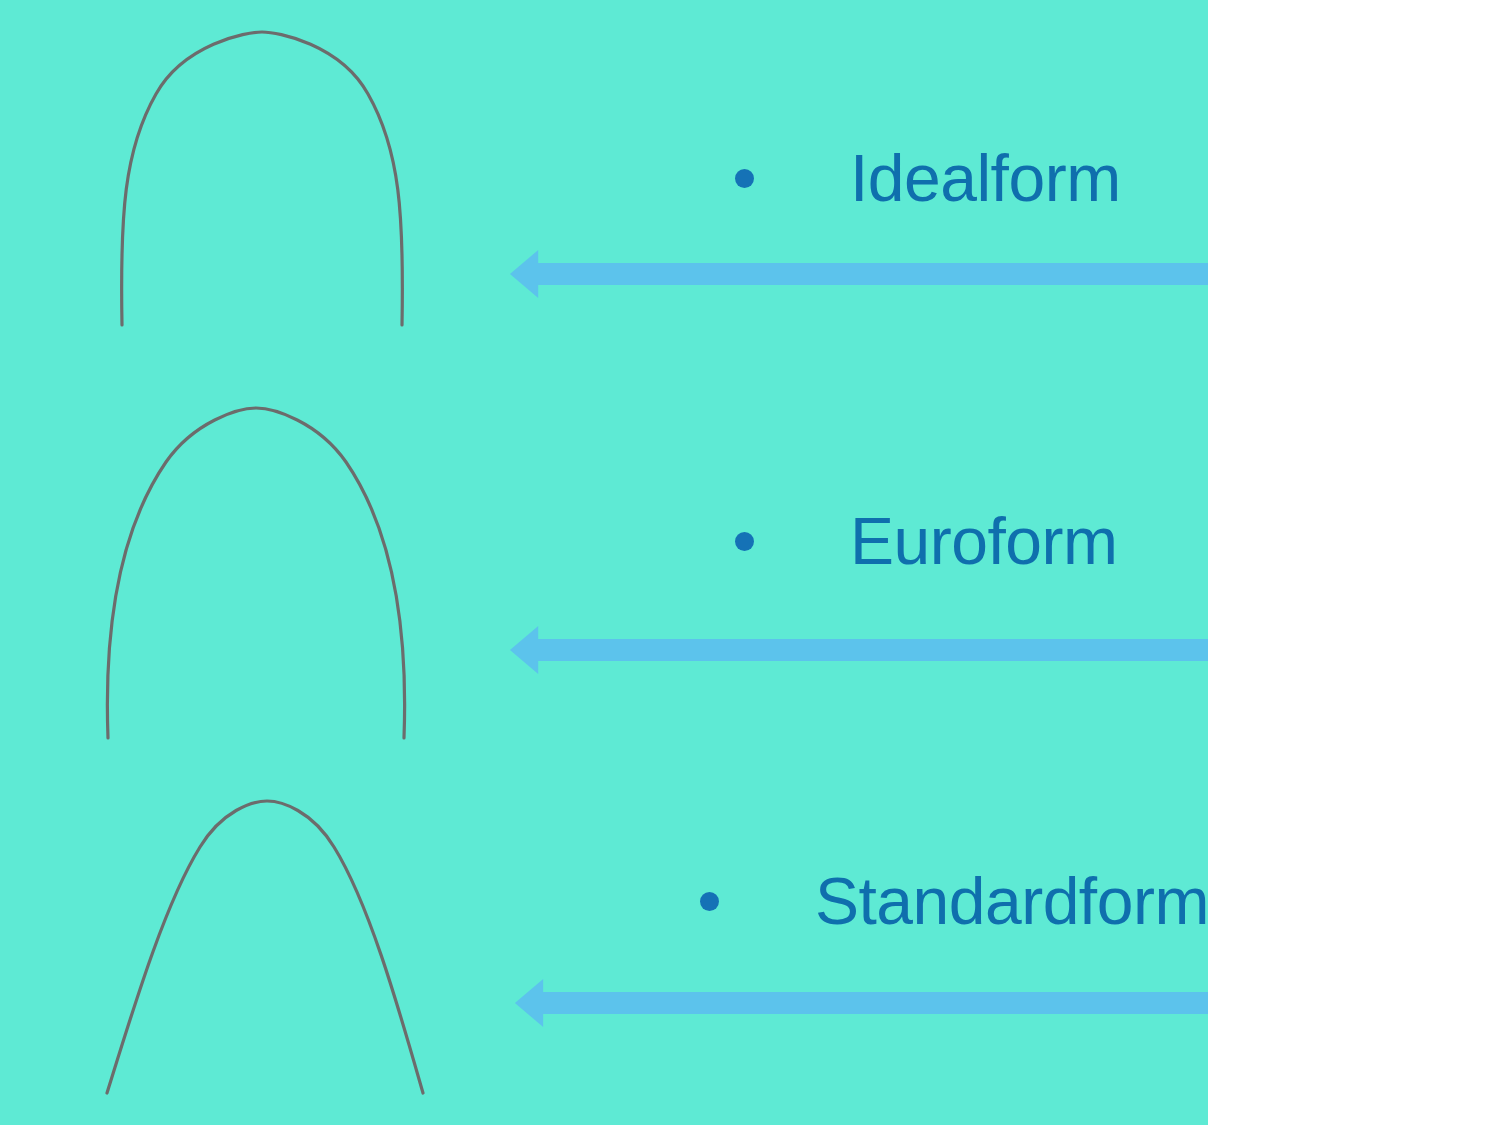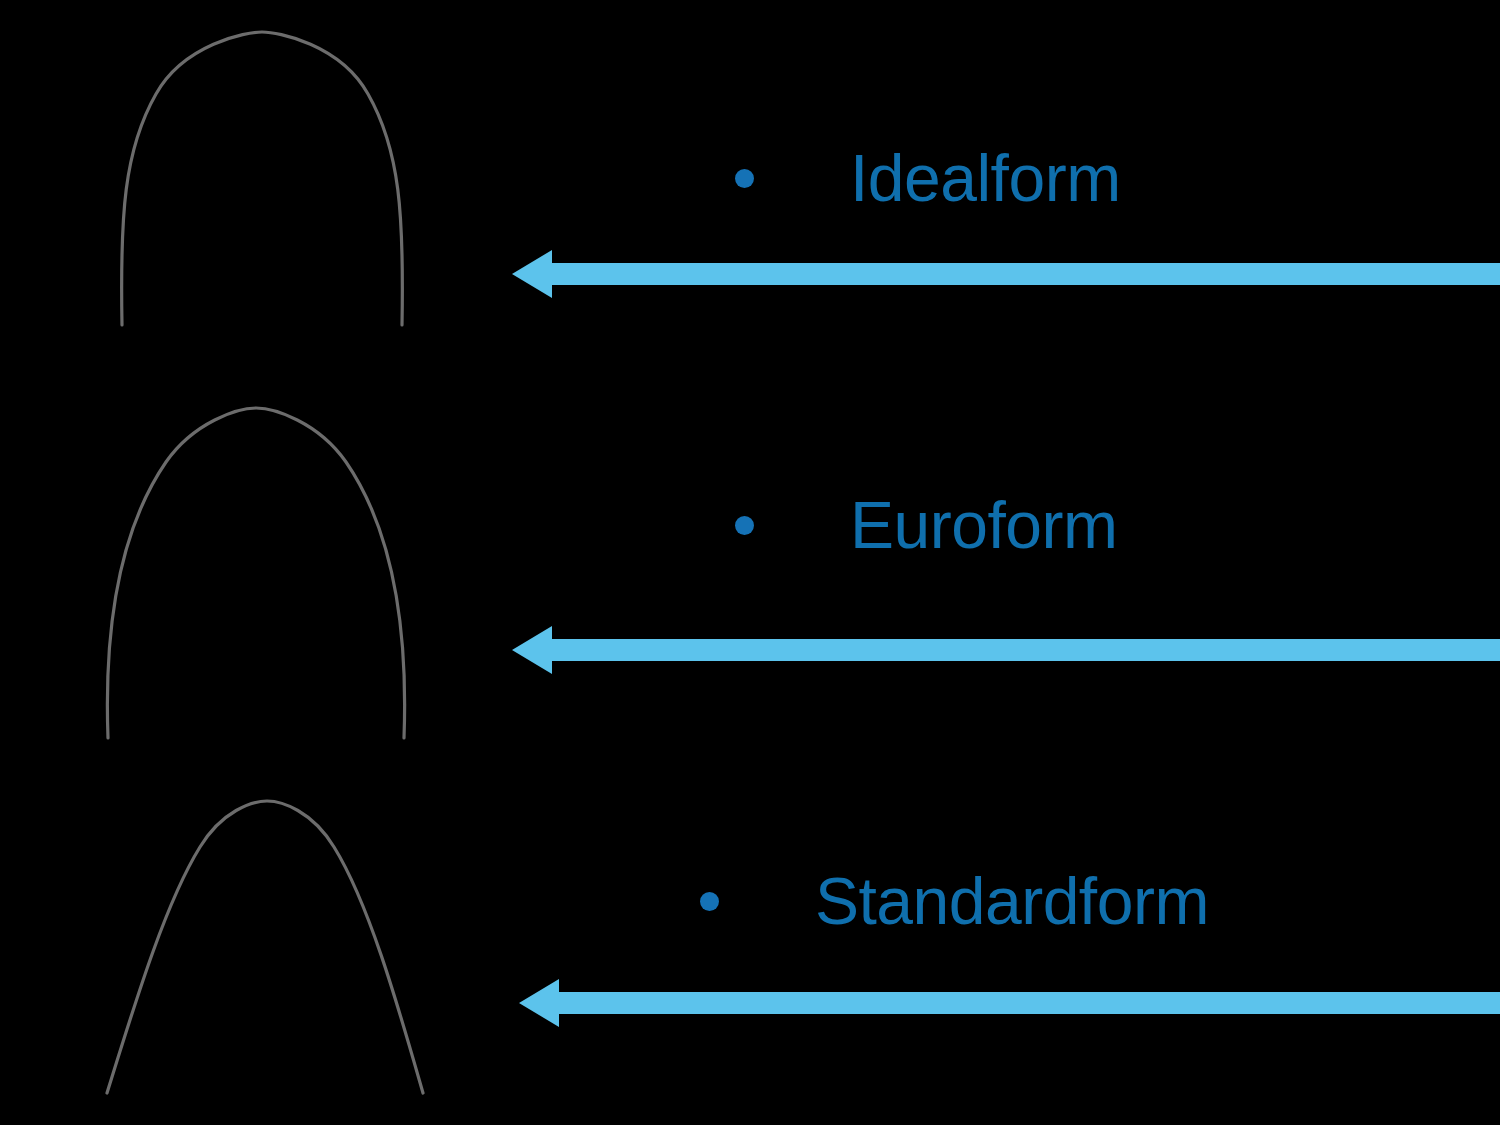--- a/index.html
+++ b/index.html
@@ -3,23 +3,23 @@
 <meta charset="utf-8">
 <title>Archform Slide</title>
 <style>
   html, body {
     margin: 0;
     padding: 0;
     background: #ffffff;
   }
   #slide {
     position: relative;
-    width: 1500px;
+    width: 1208px;
     height: 1125px;
-    background: #000000;
+    background: #5eead4;
     overflow: hidden;
     font-family: "Liberation Sans", sans-serif;
   }
 
   
   .arch-figure {
     position: absolute;
     left: 60px;
     width: 430px;
   }
@@ -57,21 +57,21 @@
   #arrow-standardform  { top: 975px; }
 
   
   .bullet-row {
     position: absolute;
     display: flex;
     align-items: center;
     white-space: nowrap;
   }
   #row-idealform     { left: 735px; top: 145px; }
-  #row-euroform      { left: 735px; top: 492px; }
+  #row-euroform      { left: 735px; top: 508px; }
   #row-standardform  { left: 700px; top: 868px; }
 
   .bullet-dot {
     width: 19px;
     height: 19px;
     border-radius: 50%;
     background: #1572b6;
     flex: 0 0 auto;
     margin-right: 96px;
   }

